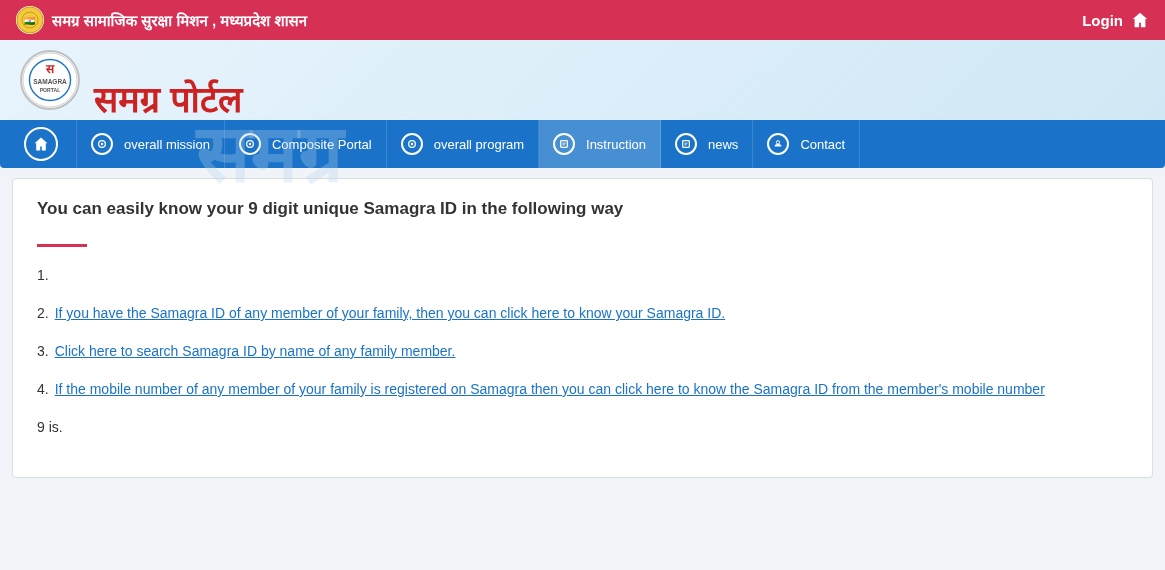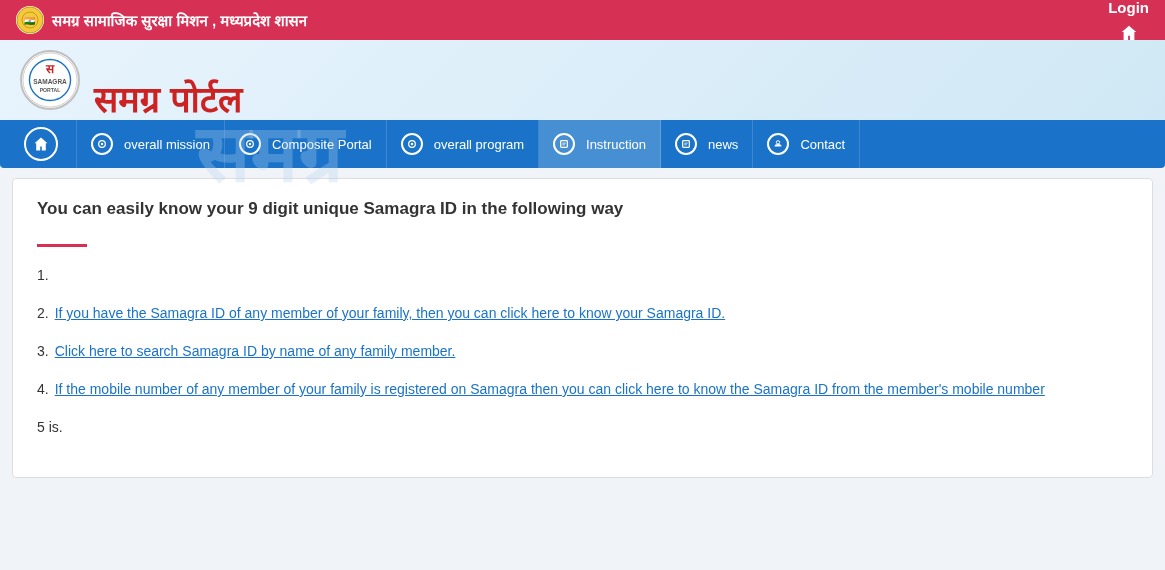--- a/index.html
+++ b/index.html
@@ -32,21 +32,20 @@
       justify-content: center;
       overflow: hidden;
     }
     .top-bar-right {
       display: flex;
       align-items: center;
       gap: 8px;
       font-size: 15px;
       font-weight: bold;
       color: white;
-      flex-direction: column;
     }
     .home-icon-top {
       width: 18px;
       height: 18px;
       fill: white;
     }
 
     
     .header {
       background: linear-gradient(135deg, #e8f4fd 0%, #d0e8f5 100%);
@@ -305,18 +304,18 @@
       <span class="num">3.</span>
       <a href="#">Click here to search Samagra ID by name of any family member.</a>
     </li>
 
     <li>
       <span class="num">4.</span>
       <a href="#">If the mobile number of any member of your family is registered on Samagra then you can click here to know the Samagra ID from the member's mobile number</a>
     </li>
 
     <li>
-      <span class="num">5 is.</span>
+      <span class="num">9 is.</span>
       <span></span>
     </li>
 
   </ol>
 </div>
 
 </body></html>

